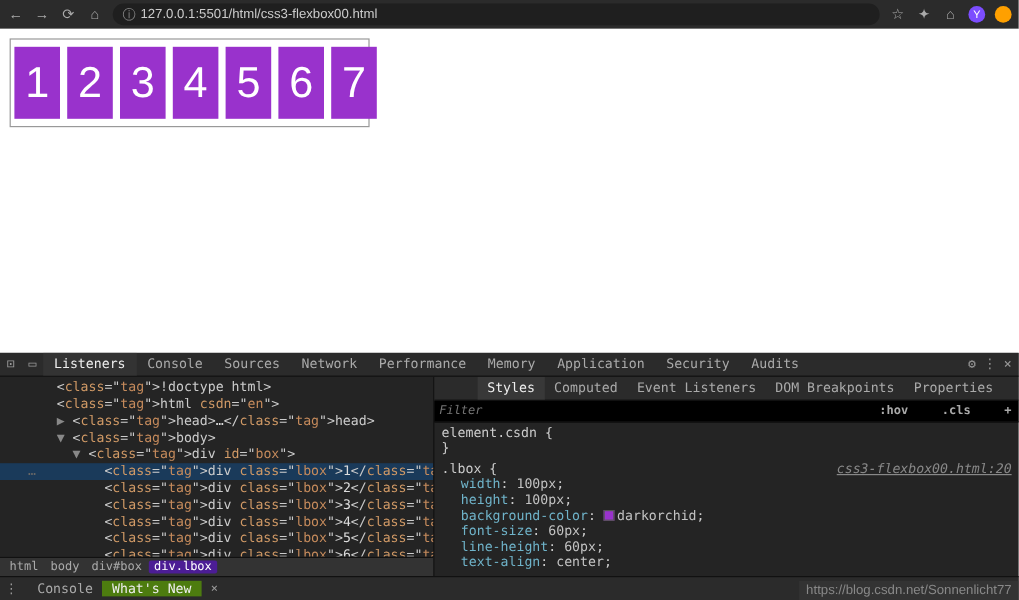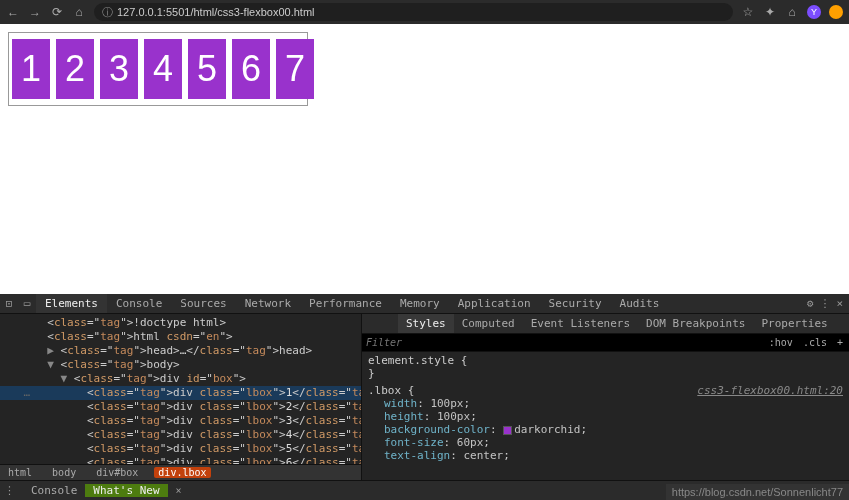--- a/index.html
+++ b/index.html
@@ -30,31 +30,31 @@
 
 .dt-body { flex: 1; display: flex; overflow: hidden; }
 .dt-left { width: 362px; border-right: 1px solid #111; display: flex; flex-direction: column; }
 .dom-tree { flex: 1; padding: 2px 0; overflow: hidden; line-height: 14px; }
 .dom-line { white-space: pre; padding-left: 12px; }
 .dom-line.sel { background: #1a3a5a; }
 .dom-line .gutter { color: #666; display:inline-block; width:18px; text-align:right; margin-right:4px;}
 .attr { color: #d19a66; }
 .val { color: #c68b5c; }
 .txt { color: #ddd; }
-.breadcrumb { background: #333; height: 16px; display: flex; align-items: center; padding: 0 4px; gap: 12px; color: #aaa; font-size: 10px; border-top: 1px solid #111;}
+.breadcrumb { background: #333; height: 16px; display: flex; align-items: center; padding: 0 4px; gap: 2px; color: #aaa; font-size: 10px; border-top: 1px solid #111;}
 .bc-item { padding: 0 4px; }
-.bc-item.sel { background: #c2410c; color: #fff; border-radius: 2px; }
+.bc-item.sel { background: #4c1d95; color: #fff; border-radius: 2px; }
 
 .dt-right { flex: 1; display: flex; flex-direction: column; }
 .styles-tabs { display: flex; background: #2b2b2b; height: 20px; align-items: center; border-bottom: 1px solid #111; padding-left: 36px; }
 .styles-tab { padding: 0 8px; color: #aaa; cursor: pointer; height: 100%; display: flex; align-items: center; }
 .styles-tab.active { background: #383838; color: #eee; }
 .filter-row { display: flex; align-items: center; height: 18px; background: #000000; border-bottom: 1px solid #111; padding: 0 4px; }
 .filter-input { flex: 1; background: transparent; border: none; color: #888; font-size: 10px; font-style: italic; outline: none; font-family: inherit;}
-.filter-right { color: #aaa; font-size: 10px; display:flex; gap:6px; }
+.filter-right { color: #aaa; font-size: 10px; display:flex; gap:24px; font-weight:bold;}
 .fr-btn{ padding:0 2px;}
 
 .css-panel { flex: 1; padding: 2px 6px; overflow: hidden; line-height: 13px; }
 .css-block { margin-bottom: 4px; }
 .sel-line { display: flex; justify-content: space-between; }
 .selector { color: #ccc; }
 .src-link { color: #888; text-decoration: underline; font-style: italic; }
 .prop { padding-left: 16px; }
 .pname { color: #6fb3c9; }
 .pval { color: #c3c3c3; }
@@ -102,21 +102,21 @@
       <div class="lbox">6</div>
       <div class="lbox">7</div>
     </div>
 </div>
 
 <div class="devtools">
   <div class="dt-top">
     <div class="dt-top-ic">⊡</div>
     <div class="dt-top-ic">▭</div>
     <div class="dt-tabs" id="main-tabs">
-        <div class="dt-tab active">Elements</div>
+        <div class="dt-tab active">Listeners</div>
         <div class="dt-tab">Console</div>
         <div class="dt-tab">Sources</div>
         <div class="dt-tab">Network</div>
         <div class="dt-tab">Performance</div>
         <div class="dt-tab">Memory</div>
         <div class="dt-tab">Application</div>
         <div class="dt-tab">Security</div>
         <div class="dt-tab">Audits</div>
       </div>
     <div class="dt-top-right">
@@ -159,33 +159,34 @@
       <div class="filter-row">
         <input class="filter-input" placeholder="Filter" style="">
         <div class="filter-right" id="filter-right">
             <span class="fr-btn">:hov</span>
             <span class="fr-btn">.cls</span>
             <span class="fr-btn">+</span>
           </div>
       </div>
       <div class="css-panel">
         <div class="css-block">
-          <div class="selector">element.style {</div>
+          <div class="selector">element.csdn {</div>
           <div class="selector">}</div>
         </div>
         <div class="css-block">
           <div class="sel-line">
             <span class="selector">.lbox {</span>
             <span class="src-link">css3-flexbox00.html:20</span>
           </div>
           <div id="lbox-props">
               <div class="prop"><span class="pname">width</span>: <span class="pval">100px</span>;</div>
               <div class="prop"><span class="pname">height</span>: <span class="pval">100px</span>;</div>
               <div class="prop"><span class="pname">background-color</span>: <span class="swatch" style="background:#9932cc"></span><span class="pval">darkorchid</span>;</div>
               <div class="prop"><span class="pname">font-size</span>: <span class="pval">60px</span>;</div>
+              <div class="prop"><span class="pname">line-height</span>: <span class="pval">60px</span>;</div>
               <div class="prop"><span class="pname">text-align</span>: <span class="pval">center</span>;</div>
             </div>
 
         </div>
 
       </div>
     </div>
   </div>
 
   <div class="drawer">

